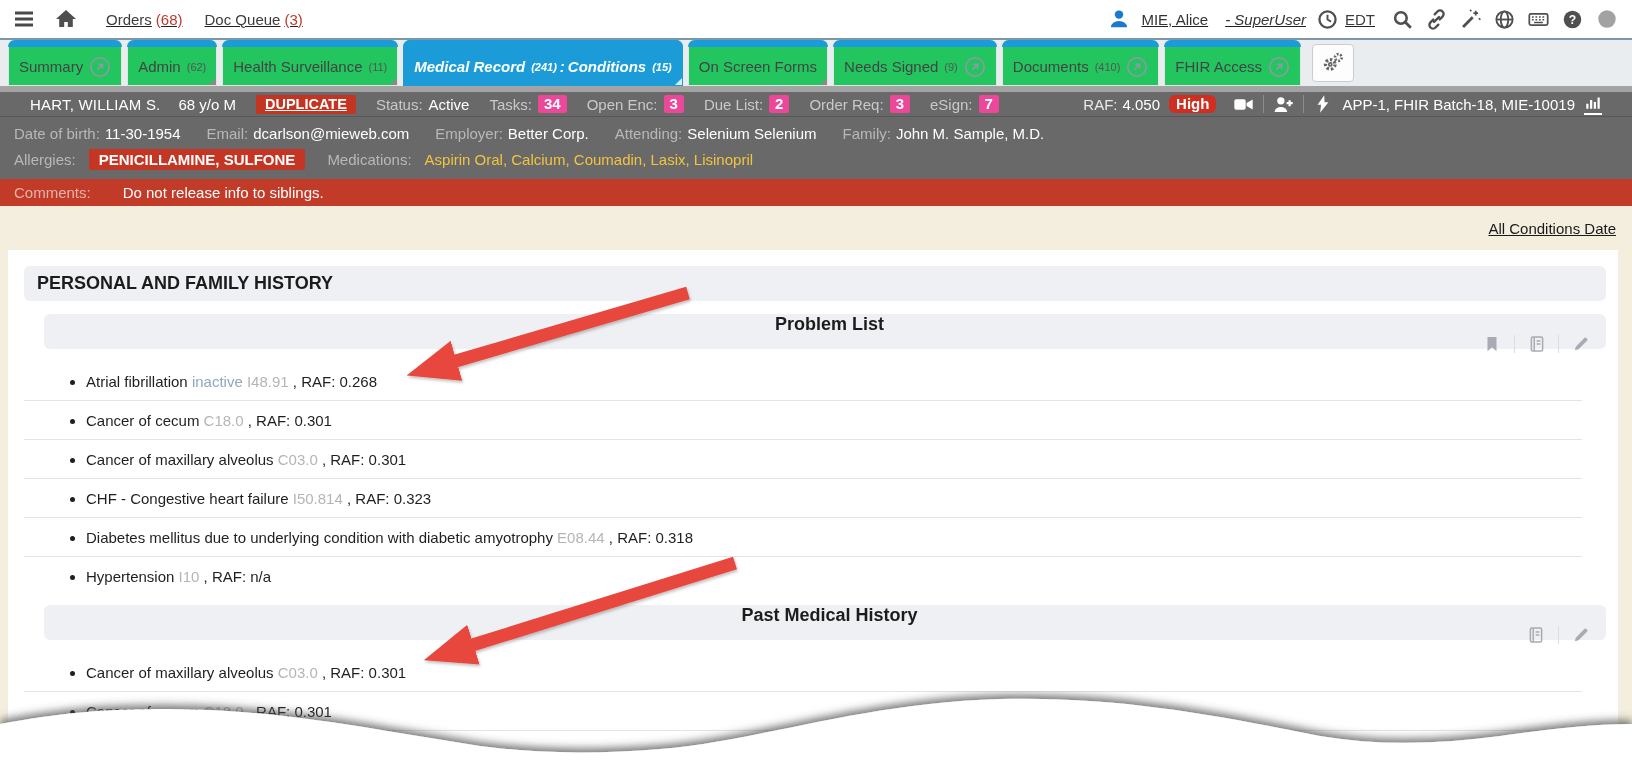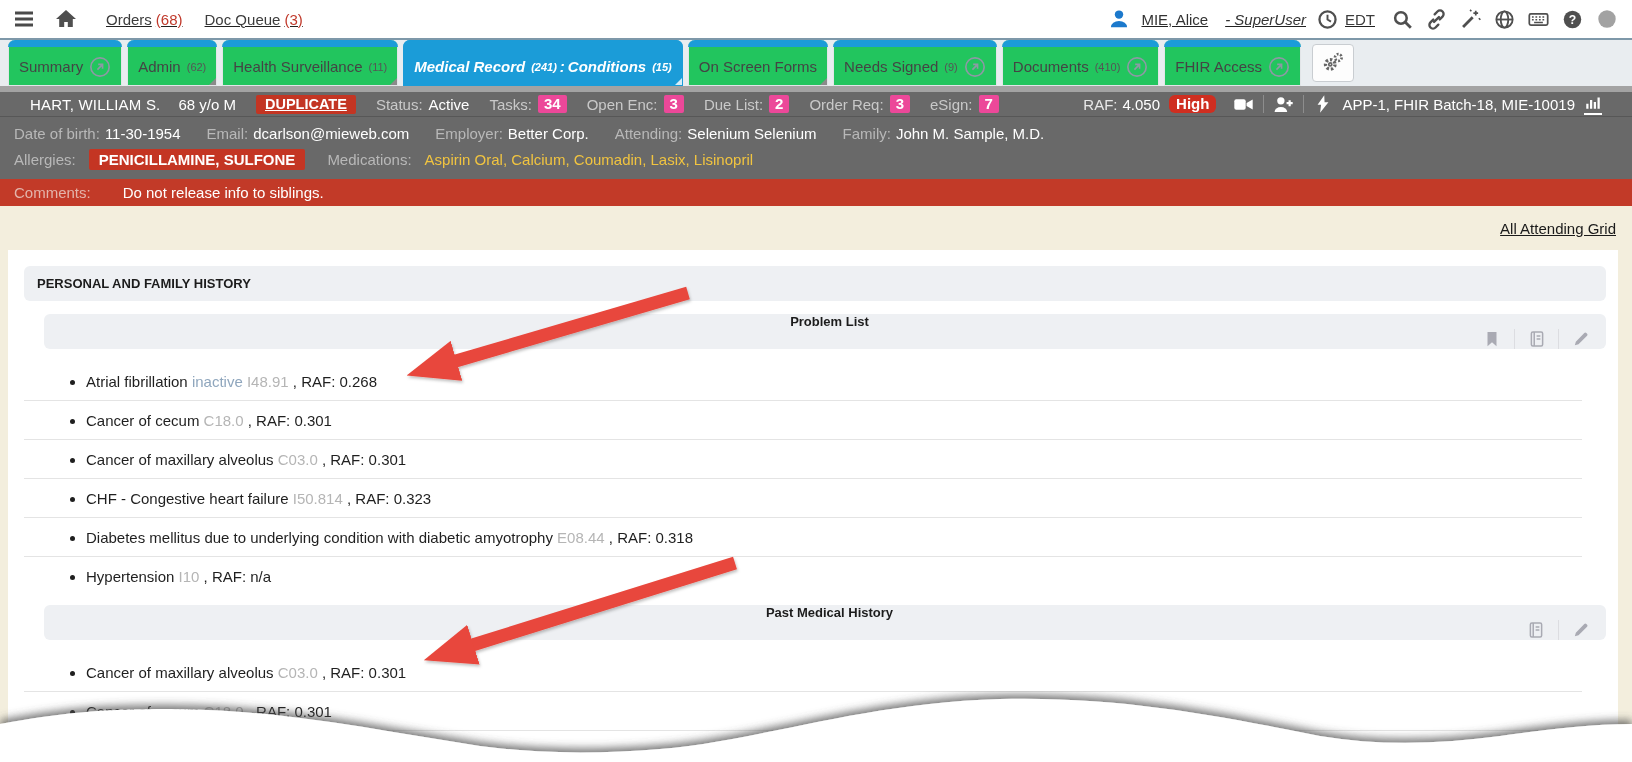--- a/index.html
+++ b/index.html
@@ -100,21 +100,21 @@
   
   .content-area { position:relative; height:565px; background:#f3eedd; }
   .gridlink-row { height:44px; display:flex; align-items:center; justify-content:flex-end;
                   padding-right:16px; }
   .gridlink { font-size:15px; color:#1a1a1a; text-decoration:underline; cursor:pointer; }
   .card { margin:0 14px 0 8px; background:#fff; height:521px; padding:16px 12px 0 16px; }
   .band {
     background:#eef0f3; border-radius:6px; height:35px; display:flex; align-items:center;
     padding:0 4px 0 13px; margin-bottom:13px;
   }
-  .band-title { font-weight:bold; font-size:13px; color:#1c1c1c; }
+  .band-title { font-weight:bold; font-size:18px; color:#1c1c1c; }
   .sub { margin-left:20px;flex-direction:column; }
   .band-icons { margin-left:auto; display:flex; align-items:center; height:100%; }
   .band-icon { width:44px; height:100%; display:flex; align-items:center; justify-content:center;
                color:#a9aab3; cursor:pointer; }
   .band-icon + .band-icon { border-left:1px solid #dcdde1; }
 
   ul.cond-list { list-style:none; margin:0 24px 10px 0; padding:0; }
   ul.cond-list li {
     position:relative; padding:11px 0 10px 62px; font-size:15px; color:#1f1f1f;
     border-bottom:1px solid #e4e4e4;
@@ -400,21 +400,21 @@
   </div>
 </div>
 
 <div class="comments">
   <span class="comments-lbl">Comments:</span>
   <span class="comments-txt">Do not release info to siblings.</span>
 </div>
 
 <div class="content-area">
   <div class="gridlink-row">
-    <a class="gridlink">All Attending Grid</a>
+    <a class="gridlink">All Conditions Date</a>
   </div>
   <div class="card">
     <div class="band">
       <span class="band-title">PERSONAL AND FAMILY HISTORY</span>
     </div>
     <div>
         <div class="band sub">
           <span class="band-title">Problem List</span>
           <div class="band-icons">
             <span class="band-icon">

